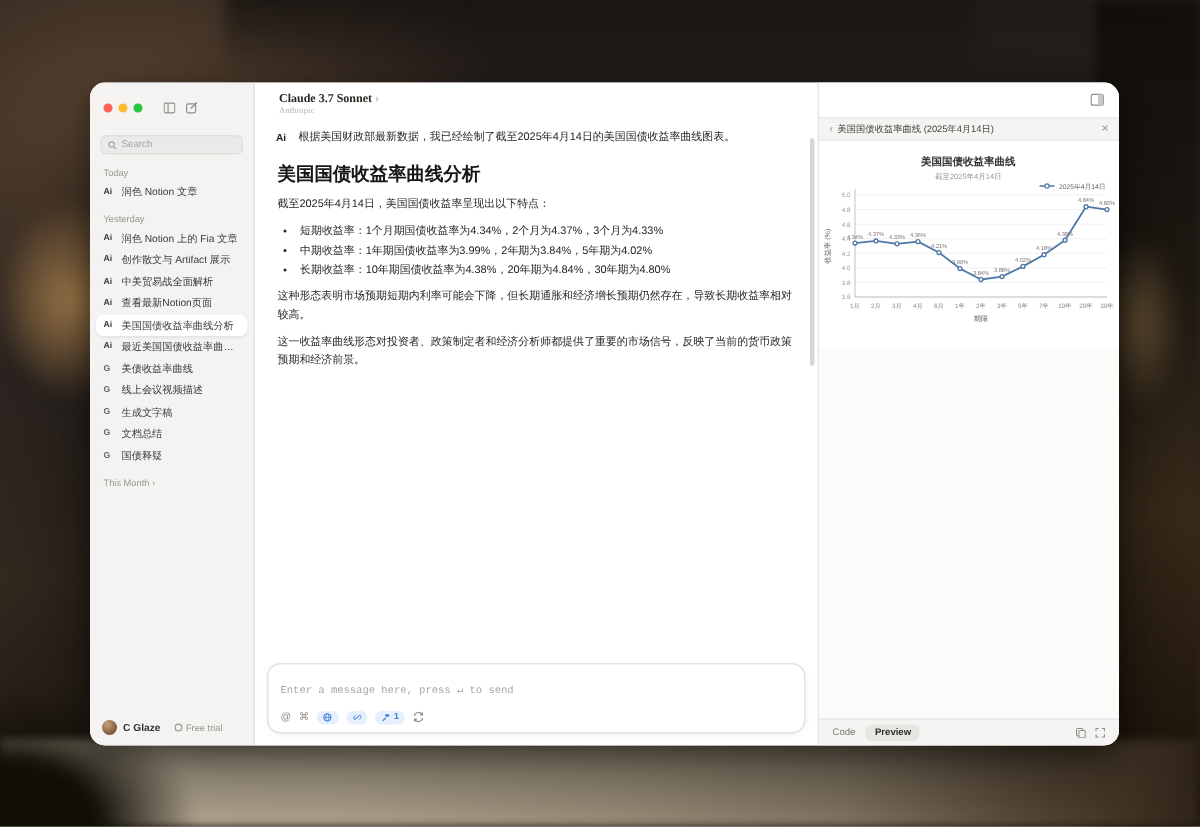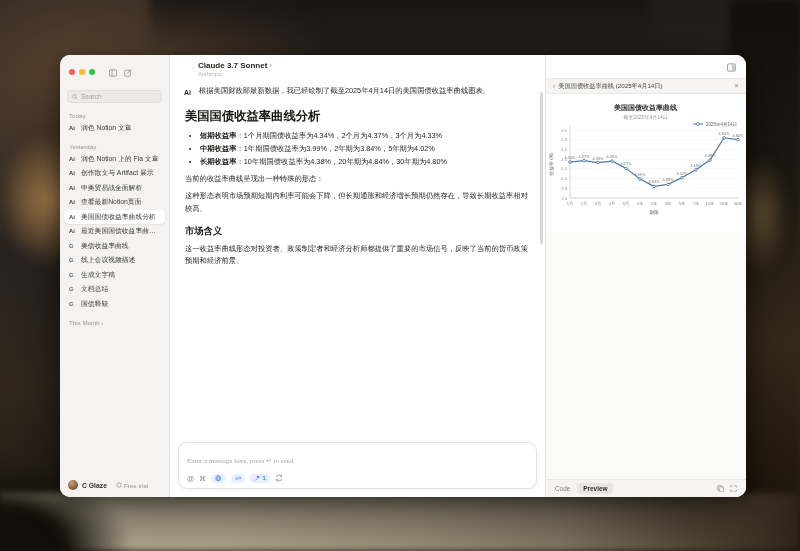--- a/index.html
+++ b/index.html
@@ -41,39 +41,39 @@
   .sb-month { font-size:6.2px; color:#97968f; padding:8px 9px 2px; }
   .sb-spacer { flex:1; }
   .user-row { display:flex; align-items:center; gap:4px; padding:7px 8px; }
   .u-avatar { width:10px; height:10px; border-radius:50%; background:radial-gradient(circle at 35% 30%,#c9a07a 0%,#8a6243 60%,#5d4028 100%); flex-shrink:0; }
   .u-name { font-size:6.8px; font-weight:700; color:#33322f; }
   .u-plan { display:flex; align-items:center; gap:2px; margin-left:5px; font-size:6.2px; color:#96958f; }
   .u-plan svg { width:6px; height:6px; }
 
   
   .main { width:375px; background:#fff; display:flex; flex-direction:column; flex-shrink:0; position:relative; }
-  .main-header { padding:6px 28px 3px; }
+  .main-header { padding:6px 16px 3px;font-family:Liberation Serif, serif; }
   .mh-title { font-size:8px; font-weight:700; color:#26251f; }
   .mh-chev { color:#9b9a95; font-weight:400; margin-left:2px; }
   .mh-sub { font-size:5.8px; color:#b6b5b0; margin-top:1px; }
   .content { flex:1; padding:2px 16px 0 15px; overflow:hidden; position:relative; }
   .msg { position:relative; }
   .msg-avatar { position:absolute; left:-1px; top:4px; font-size:6.8px; font-weight:700; color:#1f1e1b; }
   .p { font-size:7.3px; line-height:1.72; color:#262522; margin:5px 0; }
   .p-intro { margin-left:14px; margin-top:3px; }
   .h1 { font-size:12.3px; font-weight:700; color:#161613; margin:10px 0 4px; }
   .h2 { font-size:9.3px; font-weight:700; color:#1c1b18; margin:9px 0 3px; }
   ul.blist, ol.nlist { margin:2px 0 5px; padding-left:15px; }
   ul.blist li, ol.nlist li { font-size:7.3px; line-height:1.8; color:#262522; }
-  .bld { font-weight:700; }
+  .bld { font-weight:400; }
   .scrollbar { position:absolute; right:2px; top:12px; width:3px; height:152px; border-radius:2px; background:#d7d6d3; }
 
   
   .composer { margin:4px 8px 8px; border:1px solid #e3e2df; border-radius:9px; background:#fff; padding:6px 8px 5px; box-shadow:0 1px 4px rgba(0,0,0,.05); }
-  .composer input { width:100%; border:0; outline:0; font-size:7px; color:#444; font-family:Liberation Serif, serif; }
+  .composer input { width:100%; border:0; outline:0; font-size:7px; color:#444; font-family:Liberation Mono, monospace; }
   .composer input::placeholder { color:#a8a7a3; }
   .c-icons { display:flex; align-items:center; gap:5px; margin-top:7px; }
   .c-ic { font-size:7px; color:#8f8e8a; line-height:1; }
   .c-ic svg { width:8px; height:8px; display:block; }
   .pill { display:inline-flex; align-items:center; gap:2px; background:#e5effd; color:#3d7bd9; border-radius:8px; padding:1.5px 4px; font-size:5.8px; font-weight:700; }
   .pill svg { width:6.5px; height:6.5px; display:block; }
 
   
   .panel { width:201px; background:#fafaf8; border-left:1px solid #e5e4e2; display:flex; flex-direction:column; flex-shrink:0; }
   .p-top { height:23px; background:#fff; display:flex; align-items:center; justify-content:flex-end; padding:0 10px; }
@@ -204,30 +204,29 @@
       <div class="mh-sub">Anthropic</div>
     </div>
 
     <div class="content">
       <div class="scrollbar"></div>
       <div class="msg">
         <span class="msg-avatar">Ai</span>
         <div class="p p-intro">根据美国财政部最新数据，我已经绘制了截至2025年4月14日的美国国债收益率曲线图表。</div>
         <div class="h1">美国国债收益率曲线分析</div>
 
+        <div class="p">截至2025年4月14日，美国国债收益率呈现出以下特点：</div>
         <ul class="blist">
           <li><span class="bld">短期收益率</span><span>：1个月期国债收益率为4.34%，2个月为4.37%，3个月为4.33%</span></li>
           <li><span class="bld">中期收益率</span><span>：1年期国债收益率为3.99%，2年期为3.84%，5年期为4.02%</span></li>
           <li><span class="bld">长期收益率</span><span>：10年期国债收益率为4.38%，20年期为4.84%，30年期为4.80%</span></li>
         </ul>
 
-        <div class="p">当前的收益率曲线呈现出一种特殊的形态：</div>
         <div class="p">这种形态表明市场预期短期内利率可能会下降，但长期通胀和经济增长预期仍然存在，导致长期收益率相对较高。</div>
 
-        <div class="h2">市场含义</div>
         <div class="p">这一收益率曲线形态对投资者、政策制定者和经济分析师都提供了重要的市场信号，反映了当前的货币政策预期和经济前景。</div>
 
       </div>
     </div>
 
     <div class="composer">
       <input placeholder="Enter a message here, press ↵ to send" style="">
       <div class="c-icons">
         <span class="c-ic">@</span>
         <span class="c-ic">⌘</span>

